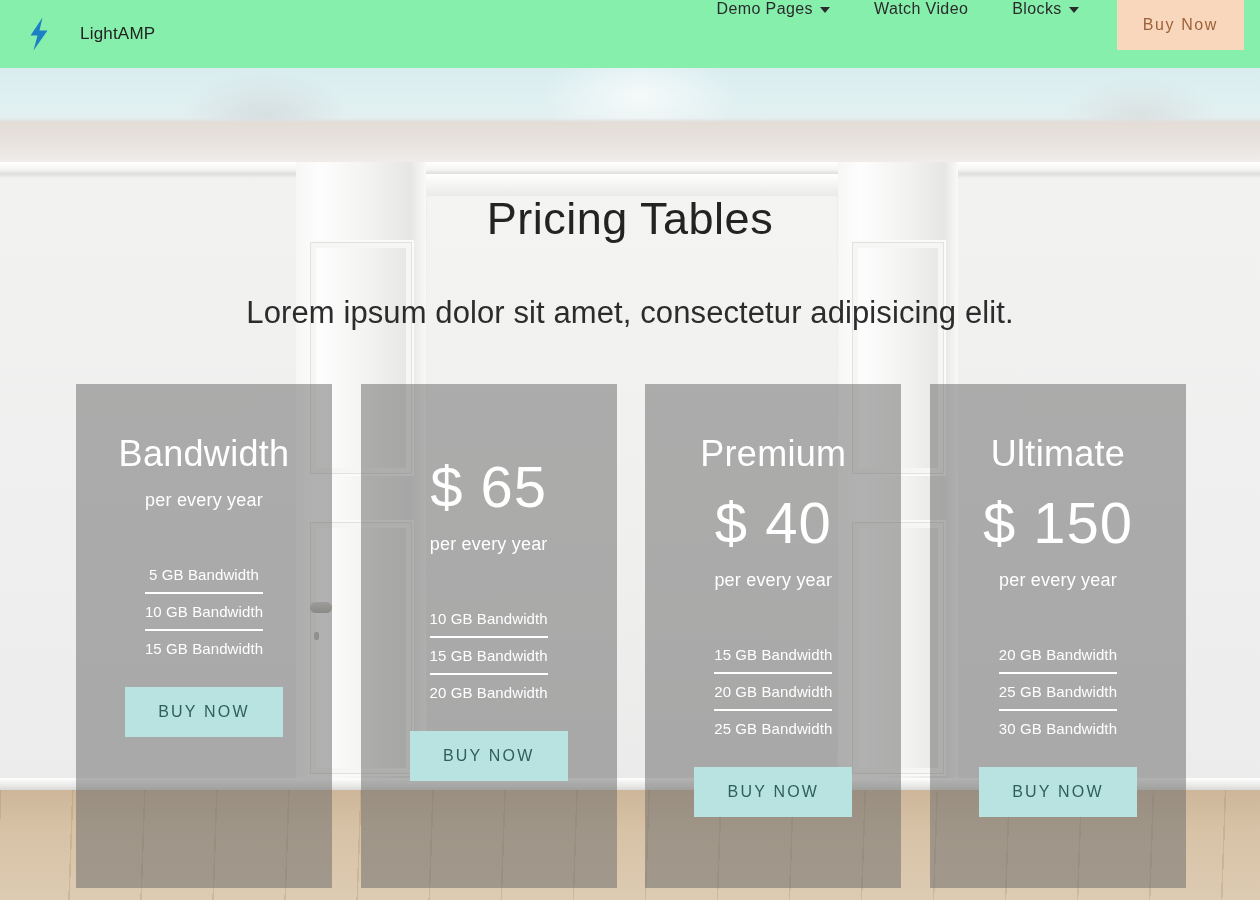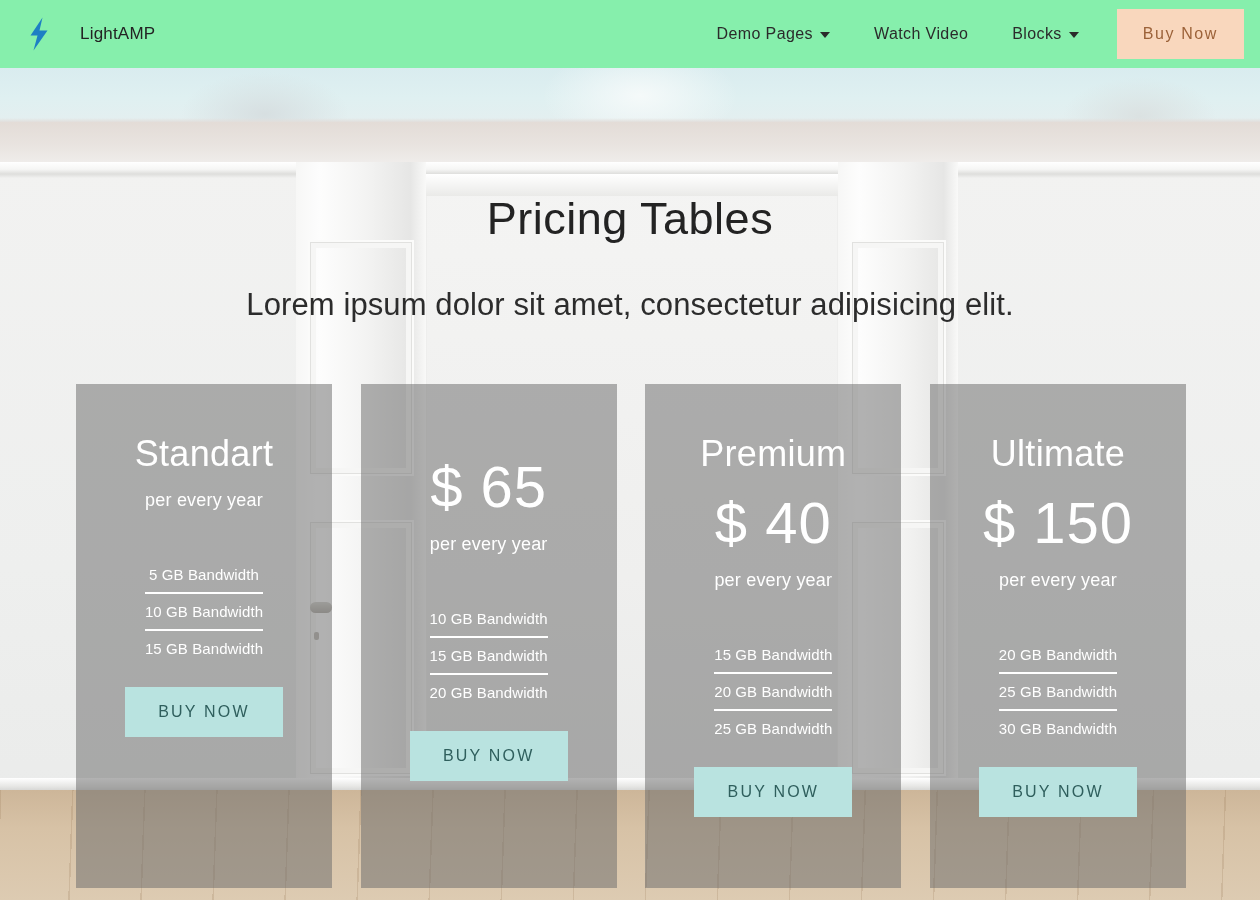--- a/index.html
+++ b/index.html
@@ -48,21 +48,21 @@
     margin-left: 22px;
     font-size: 17px;
     color: #232323;
     letter-spacing: 0.2px;
     font-weight: 400;
   }
 
   .nav-right {
     margin-left: auto;
     display: flex;
-    align-items: center;
+    align-items: flex-start;
     height: 68px;
   }
   .nav-link {
     font-size: 16px;
     color: #2b2b2b;
     letter-spacing: 0.4px;
     padding: 0 22px;
     display: flex;
     align-items: center;
     gap: 7px;
@@ -231,21 +231,21 @@
     text-align: center;
     font-size: 45px;
     line-height: 1;
     font-weight: 400;
     color: #232323;
     letter-spacing: 0.5px;
     z-index: 10;
   }
   .page-subtitle {
     position: absolute;
-    top: 220px; left: 0;
+    top: 228px; left: 0;
     width: 1260px;
     text-align: center;
     font-size: 31px;
     line-height: 1.1;
     font-weight: 400;
     color: #2c2c2c;
     letter-spacing: 0.1px;
     z-index: 10;
   }
 
@@ -379,21 +379,21 @@
       <div class="baseboard"></div>
       <div class="floor"></div>
     </div>
 
     <div class="page-title">Pricing Tables</div>
     <div class="page-subtitle">Lorem ipsum dolor sit amet, consectetur adipisicing elit.</div>
 
     <div class="cards">
 
       <div class="card">
-        <div class="card-title">Standart</div>
+        <div class="card-title">Bandwidth</div>
         <div class="card-period">per every year</div>
         <div class="features">
           <div class="feature">5 GB Bandwidth</div>
           <div class="feature">10 GB Bandwidth</div>
           <div class="feature">15 GB Bandwidth</div>
         </div>
         <div class="card-cta">BUY NOW</div>
       </div>
 
       <div class="card">

